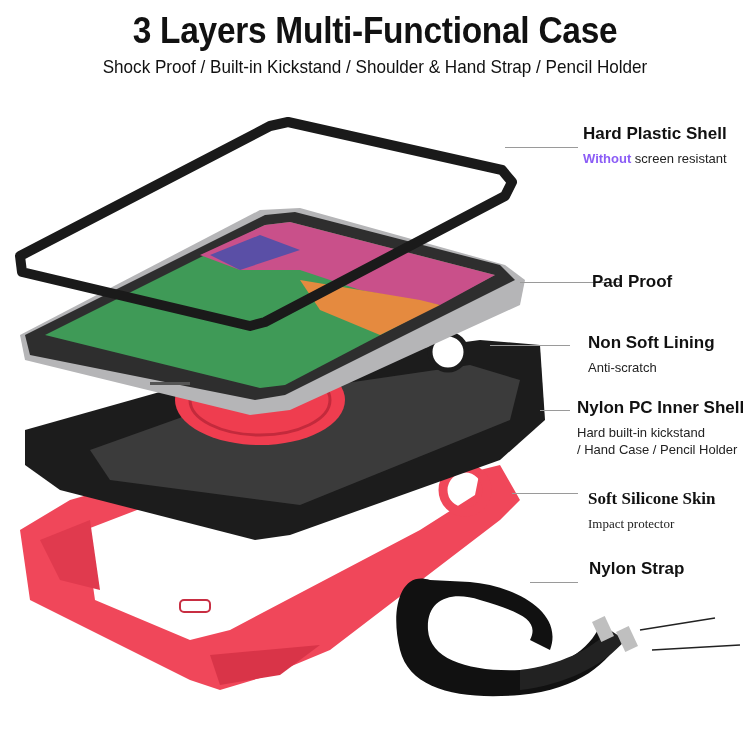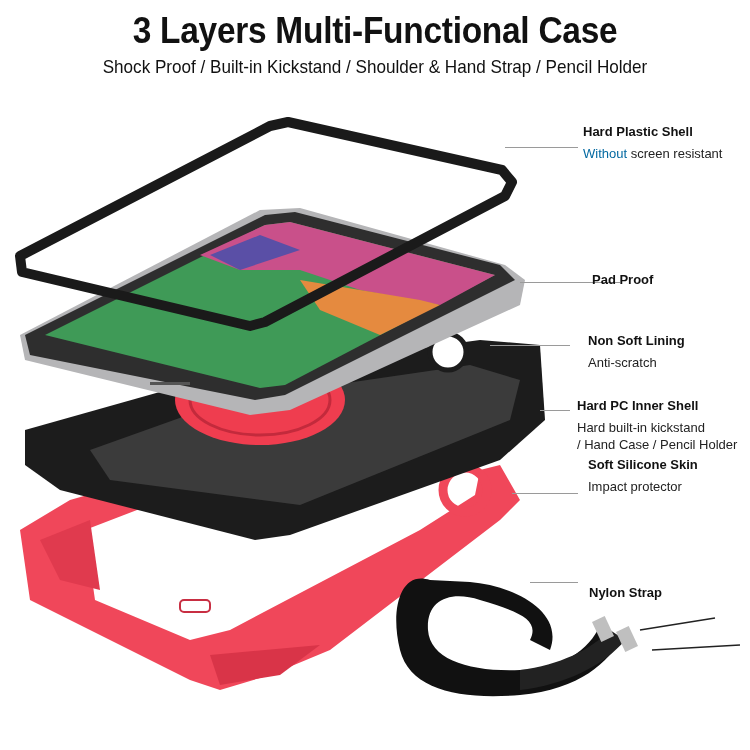--- a/index.html
+++ b/index.html
@@ -1,22 +1,22 @@
 <!DOCTYPE html>
 <html><head>
 <meta charset="utf-8">
 <style>
   html, body { margin: 0; padding: 0; background: #ffffff; }
   body { width: 750px; height: 750px; position: relative; overflow: hidden; font-family: "Liberation Sans", sans-serif; color: #111; }
   .title { position: absolute; left: 0; right: 0; top: 10px; text-align: center; font-weight: bold; font-size: 36px; letter-spacing: -0.3px; transform: scaleX(0.93); }
   .subtitle { position: absolute; left: 0; right: 0; top: 56px; text-align: center; font-size: 19px; transform: scaleX(0.9); }
   .label { position: absolute; }
-  .label .h { font-weight: bold; font-size: 13px; white-space: nowrap; }
+  .label .h { font-weight: bold; font-size: 17px; white-space: nowrap; }
   .label .s { font-size: 13px; color: #222; margin-top: 6px; line-height: 17px; white-space: nowrap; }
-  .red { color: #0369a1; font-weight: normal; }
+  .red { color: #8b5cf6; font-weight: bold; }
   .line { position: absolute; height: 1px; background: #9a9a9a; }
   svg.art { position: absolute; left: 0; top: 0; }
 </style>
 </head>
 <body>
 
 <svg class="art" width="750" height="750" viewBox="0 0 750 750">
 
   <g>
     <path d="M20 530 L70 500 L140 480 L180 495 L150 505 L85 530 L95 600 L190 640 L230 630 L420 530 L475 495 L480 470 L500 465 L520 500 L500 520 L330 650 L270 675 L220 690 L190 680 L30 600 Z" fill="#f0475a"></path>
@@ -75,27 +75,27 @@
 <div class="label" style="left:592px; top:272px;">
   <div class="h">Pad Proof</div>
 </div>
 
 <div class="label" style="left:588px; top:333px;">
   <div class="h">Non Soft Lining</div>
   <div class="s">Anti-scratch</div>
 </div>
 
 <div class="label" style="left:577px; top:398px;">
-  <div class="h">Hard PC Inner Shell</div>
+  <div class="h">Nylon PC Inner Shell</div>
   <div class="s">
     <div>Hard built-in kickstand</div>
     <div>/ Hand Case / Pencil Holder</div>
   </div>
 </div>
 
-<div class="label" style="left:588px; top:457px;">
+<div class="label" style="left:588px; top:489px;font-family:Liberation Serif, serif;">
   <div class="h">Soft Silicone Skin</div>
   <div class="s">Impact protector</div>
 </div>
 
-<div class="label" style="left:589px; top:585px;">
+<div class="label" style="left:589px; top:559px;">
   <div class="h">Nylon Strap</div>
 </div>
 
 </body></html>

